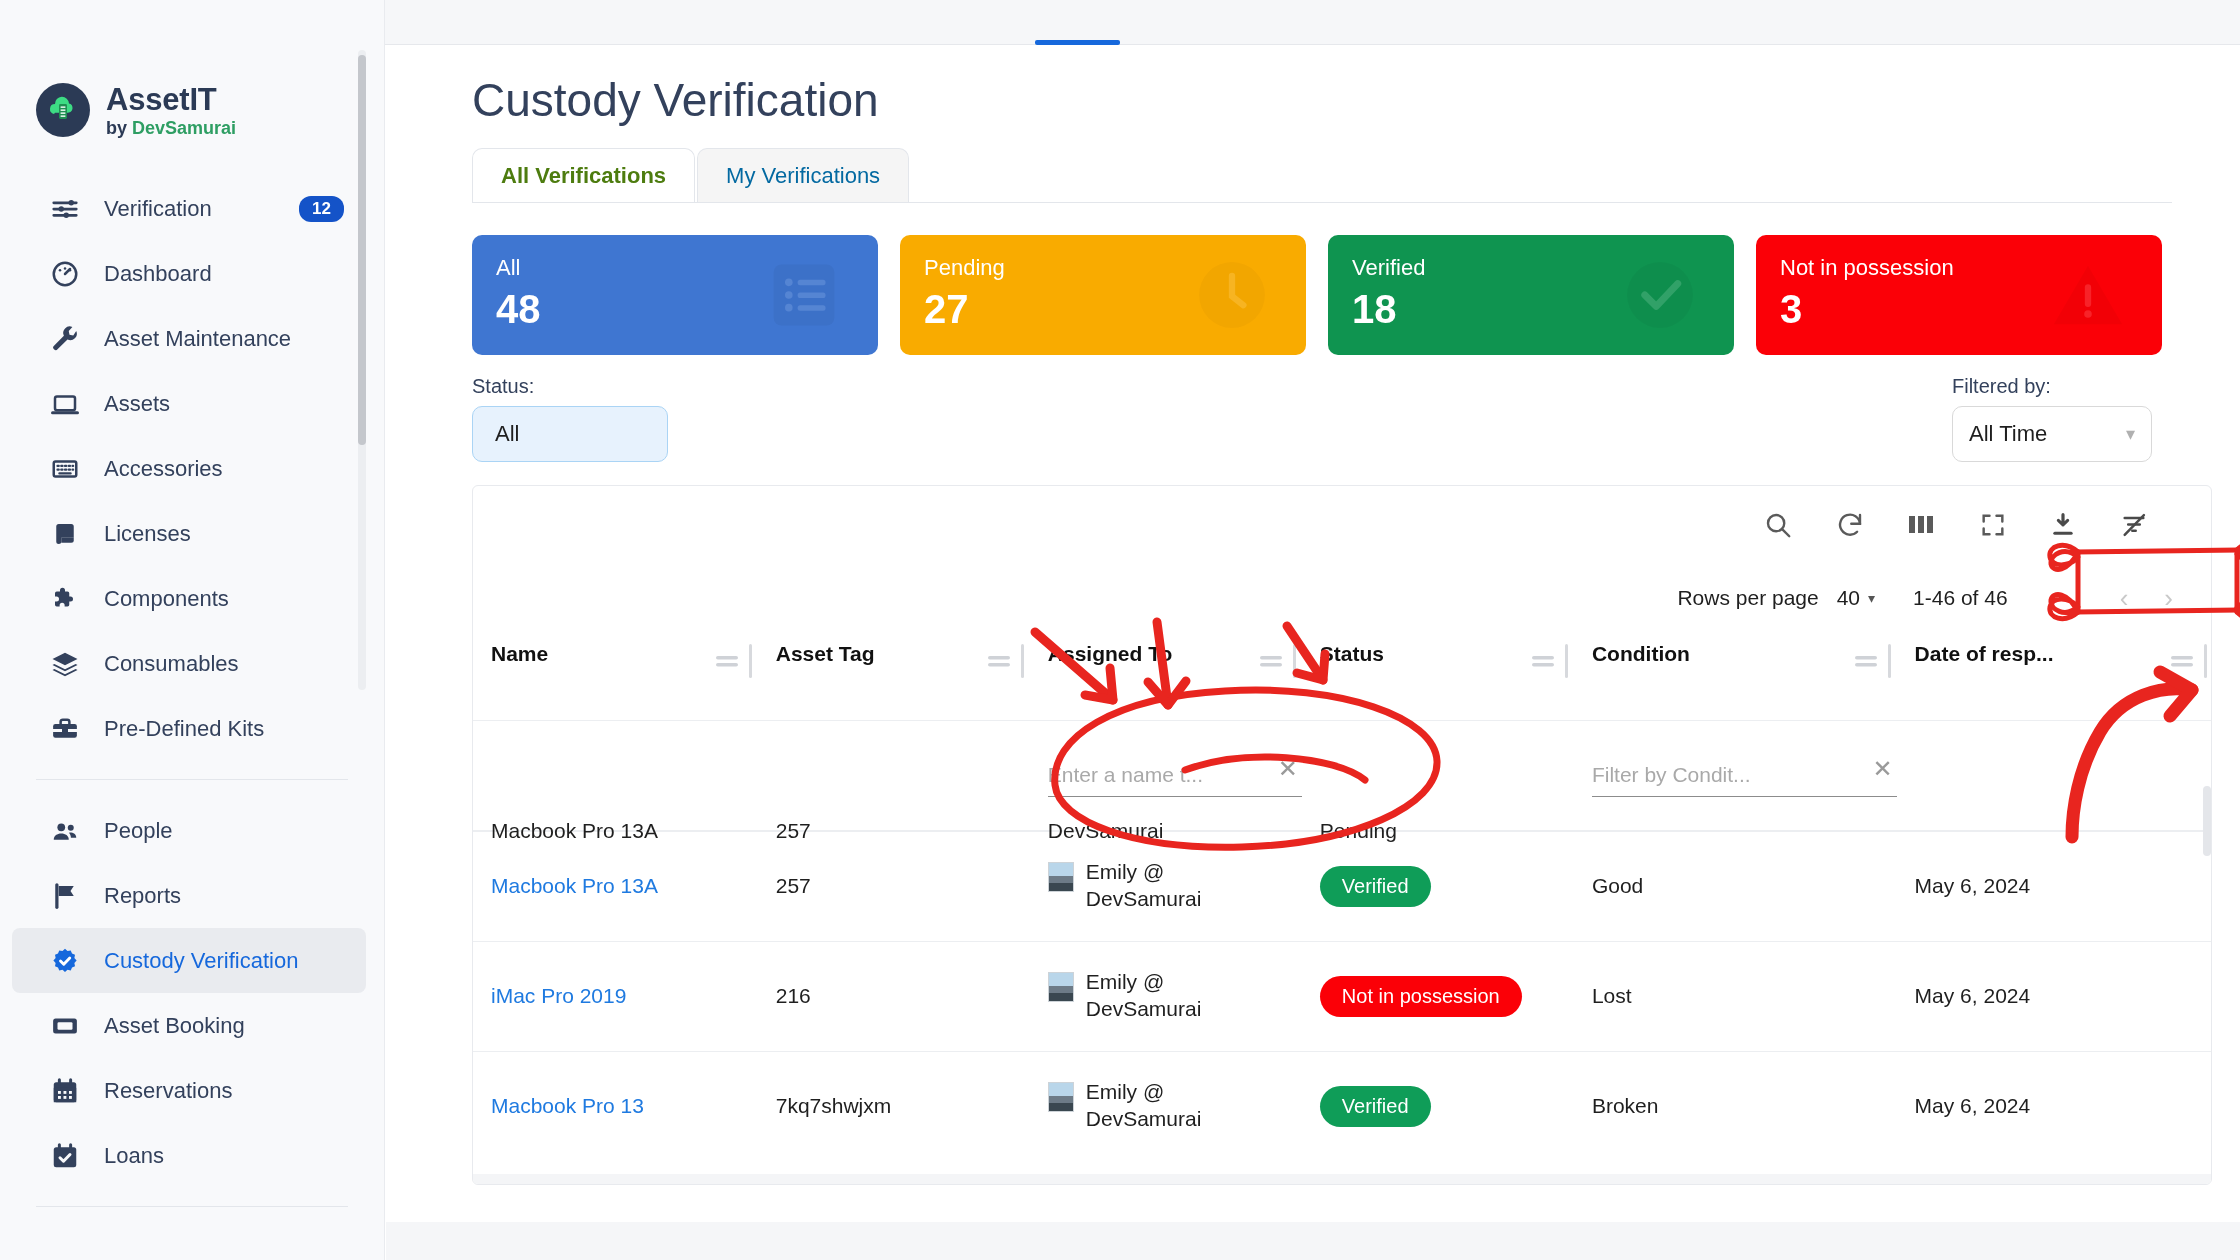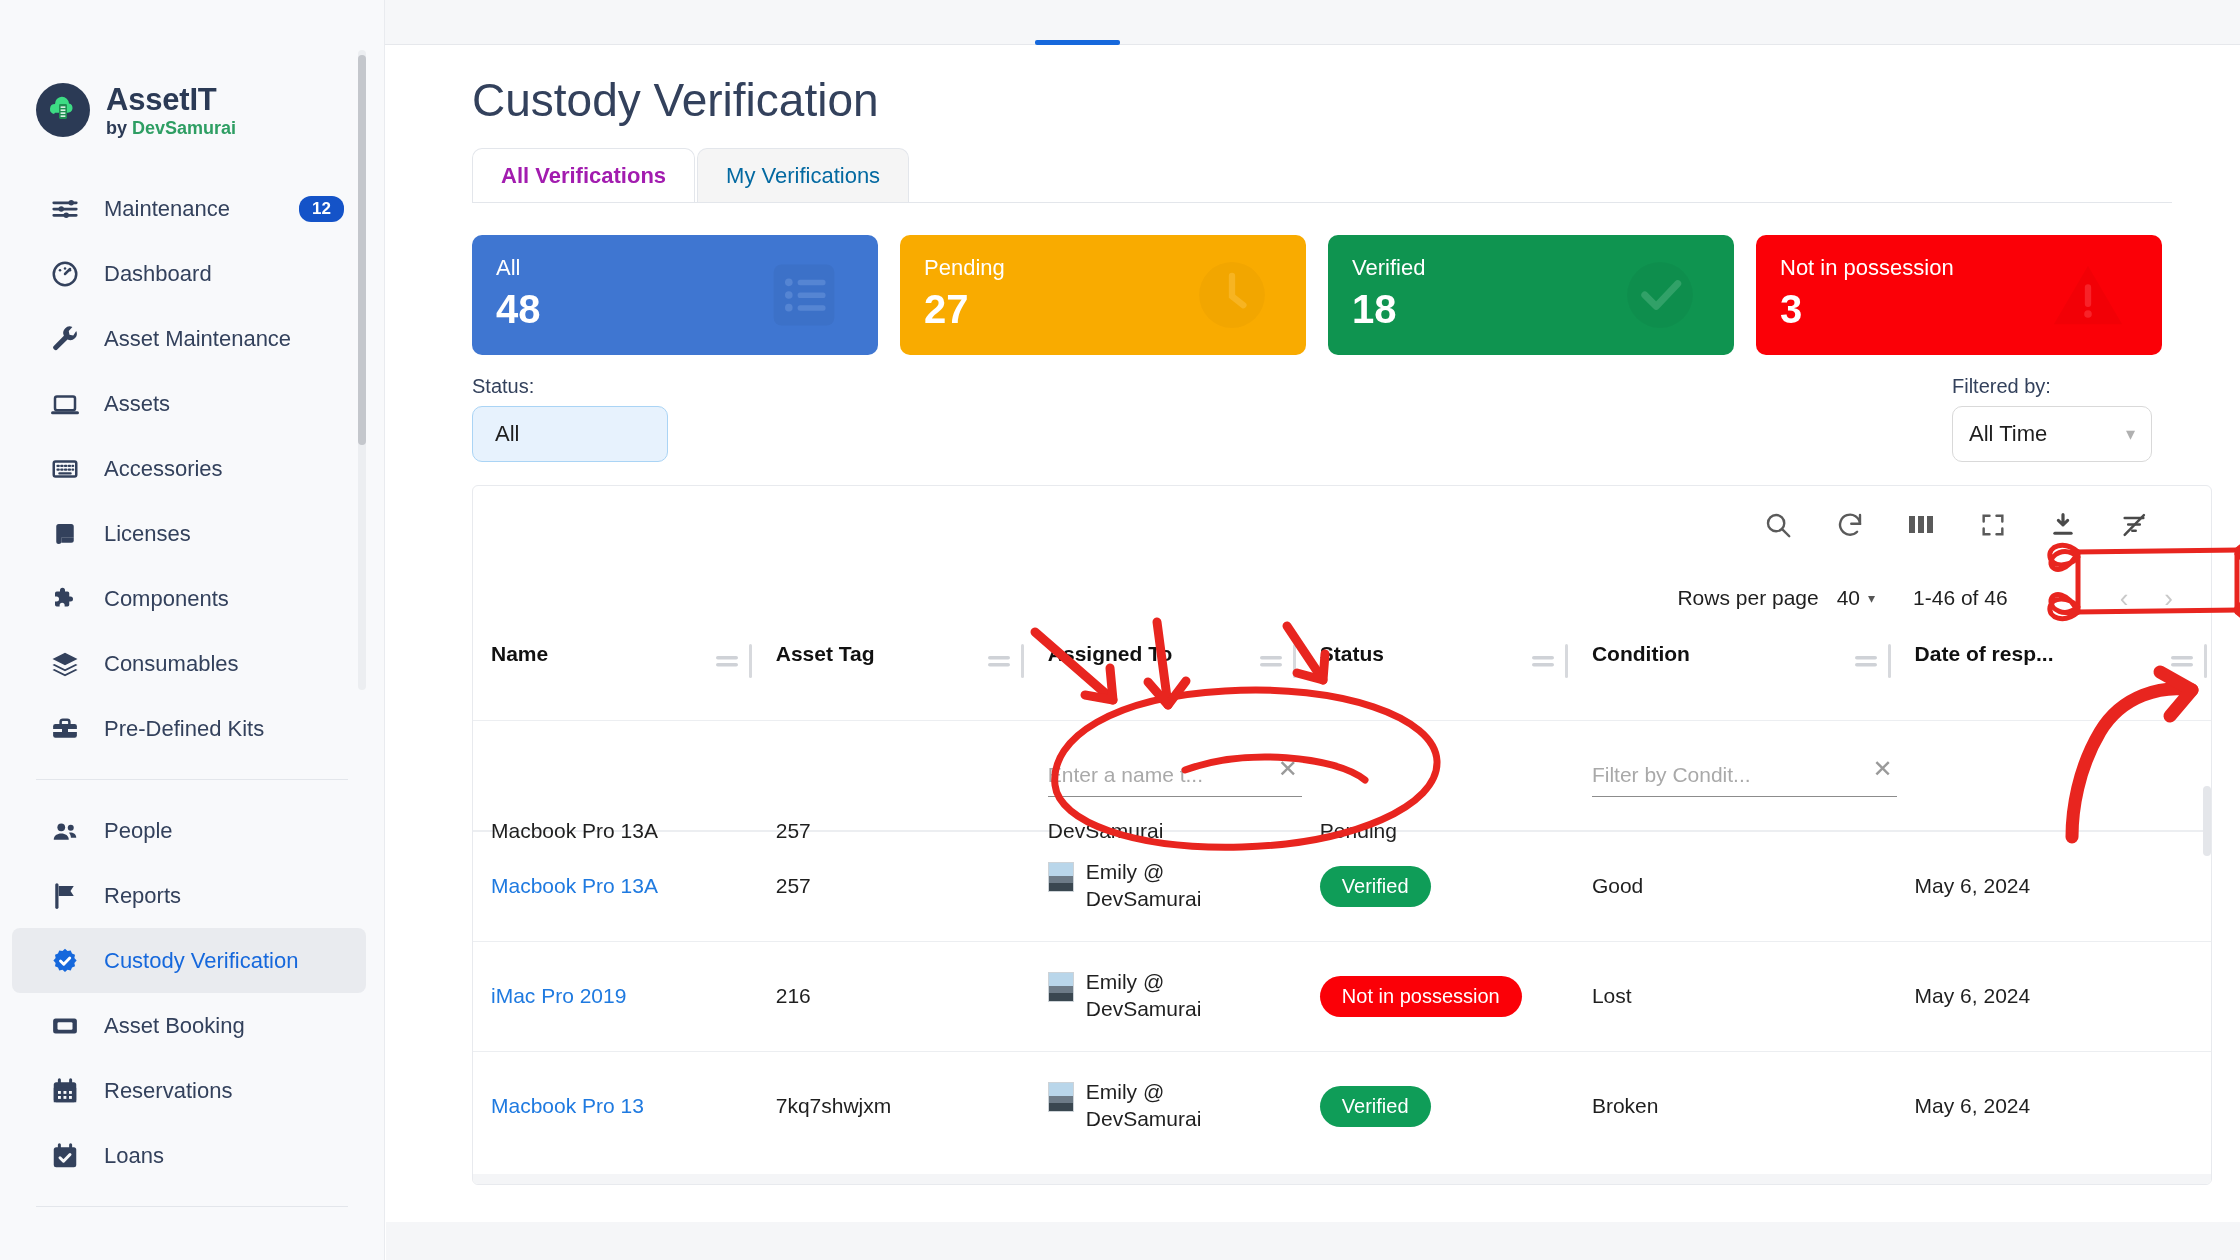--- a/index.html
+++ b/index.html
@@ -100,21 +100,21 @@
     margin: 22px 0 0 86px; height: 54px;
     border-bottom: 1px solid #e3e6eb; width: 1700px;
   }
   .tab {
     height: 54px; line-height: 54px; padding: 0 28px;
     font-size: 22px; color: #0369a1;
     border: 1px solid #e3e6eb; border-bottom: none;
     border-radius: 10px 10px 0 0;
     background: #f5f5f5; margin-right: 2px;
   }
-  .tab.active { background: #ffffff; color: #a21caf; font-weight: bold; }
+  .tab.active { background: #ffffff; color: #4d7c0f; font-weight: bold; }
 
   
   .stats {
     display: flex; gap: 22px; margin: 32px 0 0 86px; width: 1690px;
   }
   .stat-card {
     position: relative; flex: 1 1 0;
     height: 120px; border-radius: 10px; overflow: hidden;
     padding: 20px 24px; color: #fff;
   }
@@ -275,21 +275,21 @@
     <div class="nav" id="nav1">
         <div class="nav-item">
           <span class="nav-ico">
             <svg viewBox="0 0 24 24" width="30" height="30">
               <path d="M3 7h12M19 7h2M3 12h4M11 12h10M3 17h8M15 17h6" stroke="#33415c" stroke-width="2.2" stroke-linecap="round"></path>
               <circle cx="17" cy="7" r="2.2" fill="#33415c"></circle>
               <circle cx="9" cy="12" r="2.2" fill="#33415c"></circle>
               <circle cx="13" cy="17" r="2.2" fill="#33415c"></circle>
             </svg>
           </span>
-          <span class="nav-label">Maintenance</span>
+          <span class="nav-label">Verification</span>
           <span class="badge-count">12</span>
         </div>
         <div class="nav-item">
           <span class="nav-ico">
             <svg viewBox="0 0 24 24" width="30" height="30">
               <circle cx="12" cy="12" r="9" fill="none" stroke="#33415c" stroke-width="2"></circle>
               <path d="M12 12 16 8" stroke="#33415c" stroke-width="2" stroke-linecap="round"></path>
               <circle cx="8" cy="9" r="1" fill="#33415c"></circle>
               <circle cx="12" cy="7.5" r="1" fill="#33415c"></circle>
               <circle cx="16" cy="9" r="1" fill="#33415c"></circle>

